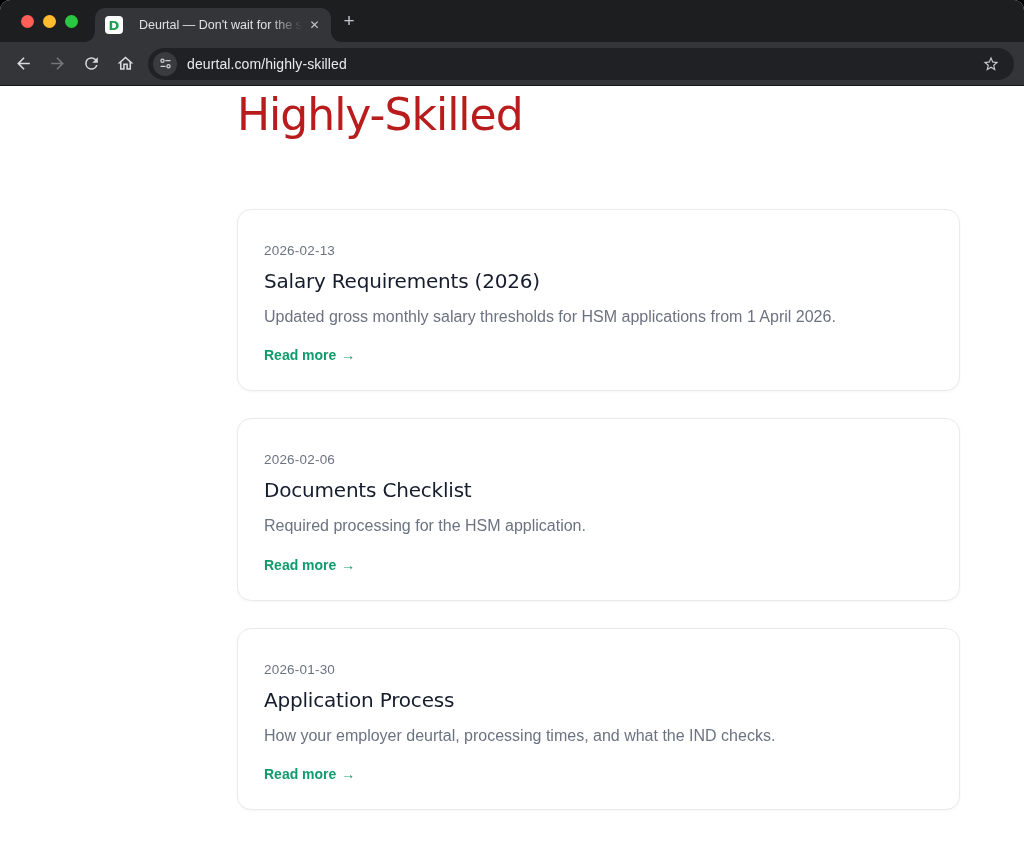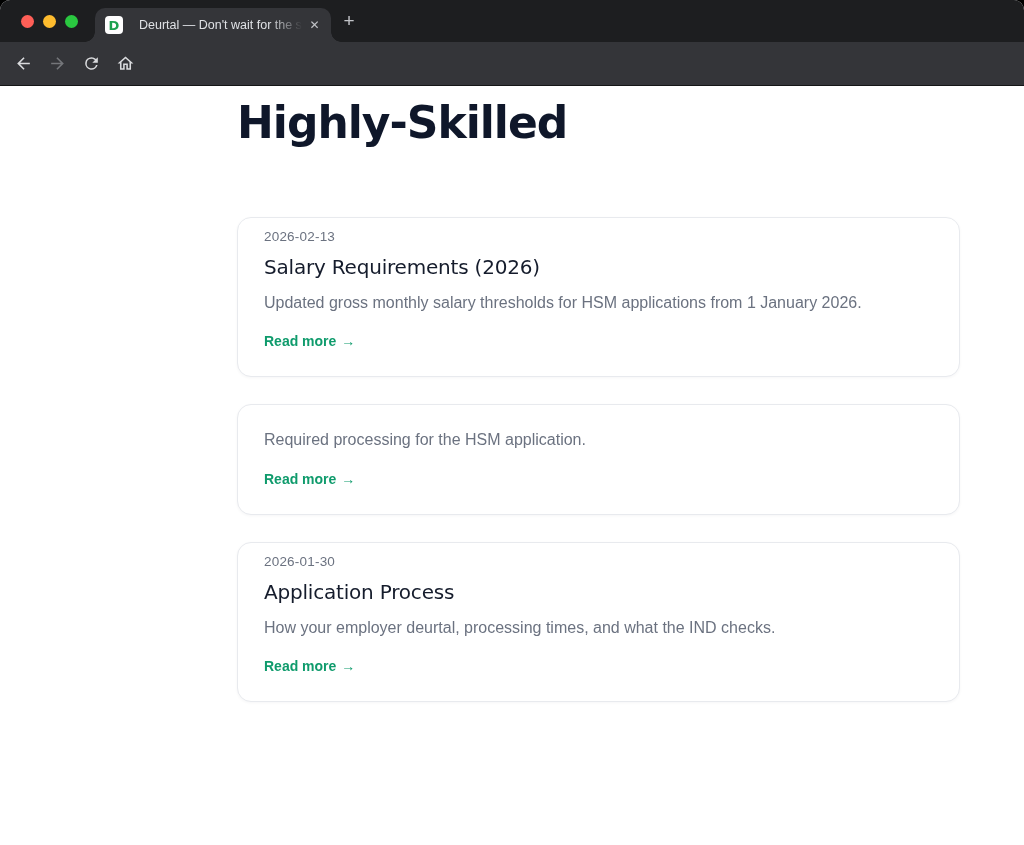--- a/index.html
+++ b/index.html
@@ -102,33 +102,33 @@
 
   
   .content {
     flex: 1; background: #ffffff; overflow: hidden;
   }
   .page {
     padding: 4px 64px 0 237px;
   }
   .page-title {
     font-family: "DejaVu Sans", sans-serif;
-    font-size: 44px; font-weight: bold; letter-spacing: -1px;
-    color: #0f172a; line-height: 1.15; margin-top: 8px;
+    font-size: 44px; font-weight: normal; letter-spacing: -1px;
+    color: #b91c1c; line-height: 1.15;
   }
   .page-subtitle {
     margin-top: 20px;
     font-size: 17px; color: #6b7280; line-height: 1.4;
   }
   .cards { margin-top: 68px; }
   .card {
     background: #ffffff;
     border: 1px solid #e8eaee;
     border-radius: 14px;
-    padding: 11px 26px 26px 26px;
+    padding: 33px 26px 26px 26px;
     margin-bottom: 27px;
     box-shadow: 0 1px 3px rgba(16, 24, 40, 0.04);
   }
   .card-date { font-size: 13.5px; color: #6b7280; letter-spacing: 0.2px; }
   .card-title {
     margin-top: 11px;
     font-family: "DejaVu Sans", sans-serif;
     font-size: 20px; font-weight: normal; color: #151c2c; letter-spacing: -0.2px;
   }
   .card-desc { margin-top: 13px; font-size: 16px; color: #6b7280; line-height: 1.35; }
@@ -185,39 +185,61 @@
       </span>
     </div>
     <div class="nav-btn">
       <span style="display:flex">
         <svg viewBox="0 0 24 24">
             <path d="M12 5.69l5 4.5V18h-2v-6H9v6H7v-7.81l5-4.5M12 3L2 12h3v8h6v-6h2v6h6v-8h3L12 3z"></path>
           </svg>
       </span>
     </div>
 
+    <div class="urlbar">
+      <div class="site-info-btn">
+        <span style="display:flex">
+          <svg viewBox="0 0 20 20">
+            <circle cx="6" cy="6.3" r="2.1"></circle>
+            <line x1="10.5" y1="6.3" x2="16" y2="6.3"></line>
+            <line x1="4" y1="13.7" x2="9.5" y2="13.7"></line>
+            <circle cx="14" cy="13.7" r="2.1"></circle>
+          </svg>
+        </span>
+      </div>
+      <div class="url-text">deurtal.com/highly-skilled</div>
+      <div class="star-btn">
+        <span style="display:flex">
+          <svg viewBox="0 0 24 24">
+              <path d="M22 9.24l-7.19-.62L12 2 9.19 8.63 2 9.24l5.46 4.73L5.82 21 12 17.27 18.18 21l-1.63-7.03L22 9.24zM12 15.4l-3.76 2.27 1-4.28-3.32-2.88 4.38-.38L12 6.1l1.71 4.04 4.38.38-3.32 2.88 1 4.28L12 15.4z"></path>
+            </svg>
+        </span>
+      </div>
+    </div>
   </div>
 
   <div class="content">
     <div class="page">
       <h1 class="page-title">Highly-Skilled</h1>
 
       <div class="cards">
 
         <div class="card">
           <div class="card-date">2026-02-13</div>
           <div class="card-title">Salary Requirements (2026)</div>
-          <div class="card-desc">Updated gross monthly salary thresholds for HSM applications from 1 January 2026.</div>
+          <div class="card-desc">Updated gross monthly salary thresholds for HSM applications from 1 April 2026.</div>
           <a class="card-link" style="color:#0f9b6c">
             <span>Read more</span>
             <span>→</span>
           </a>
         </div>
 
         <div class="card">
+          <div class="card-date">2026-02-06</div>
+          <div class="card-title">Documents Checklist</div>
           <div class="card-desc">Required processing for the HSM application.</div>
           <a class="card-link" style="color:#0f9b6c">
             <span>Read more</span>
             <span>→</span>
           </a>
         </div>
 
         <div class="card">
           <div class="card-date">2026-01-30</div>
           <div class="card-title">Application Process</div>

